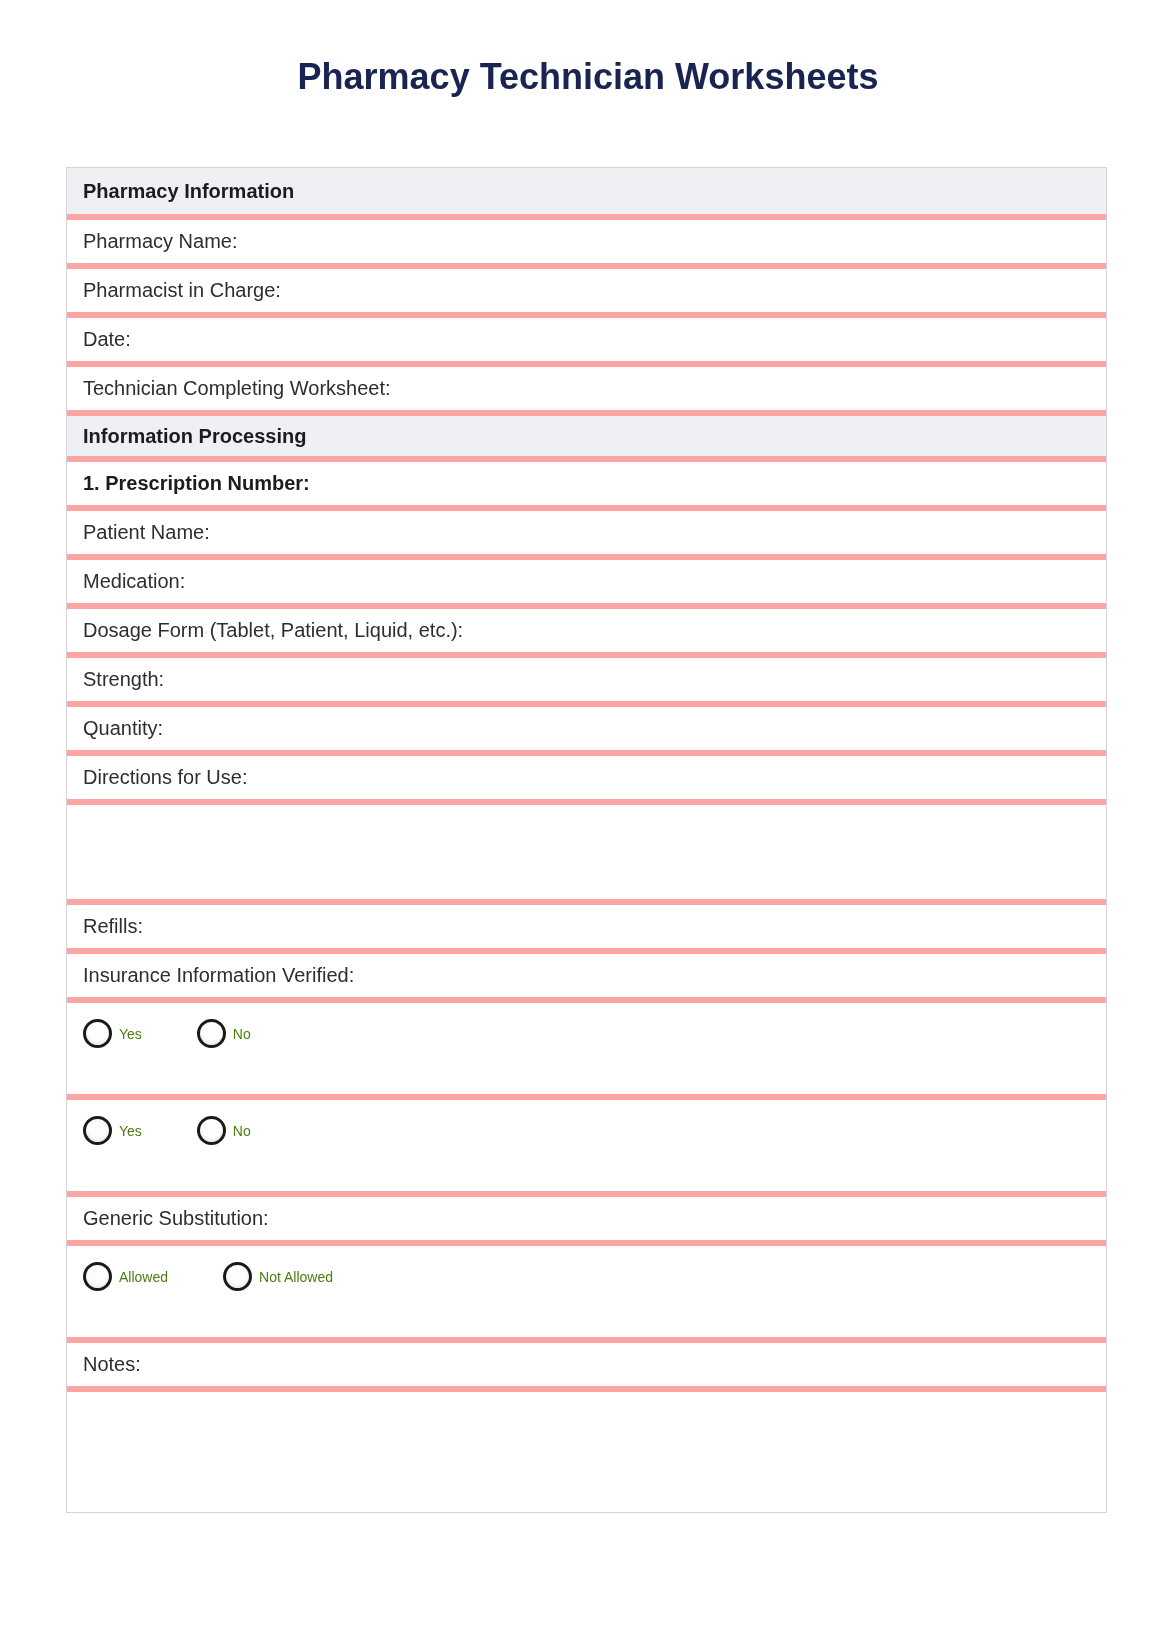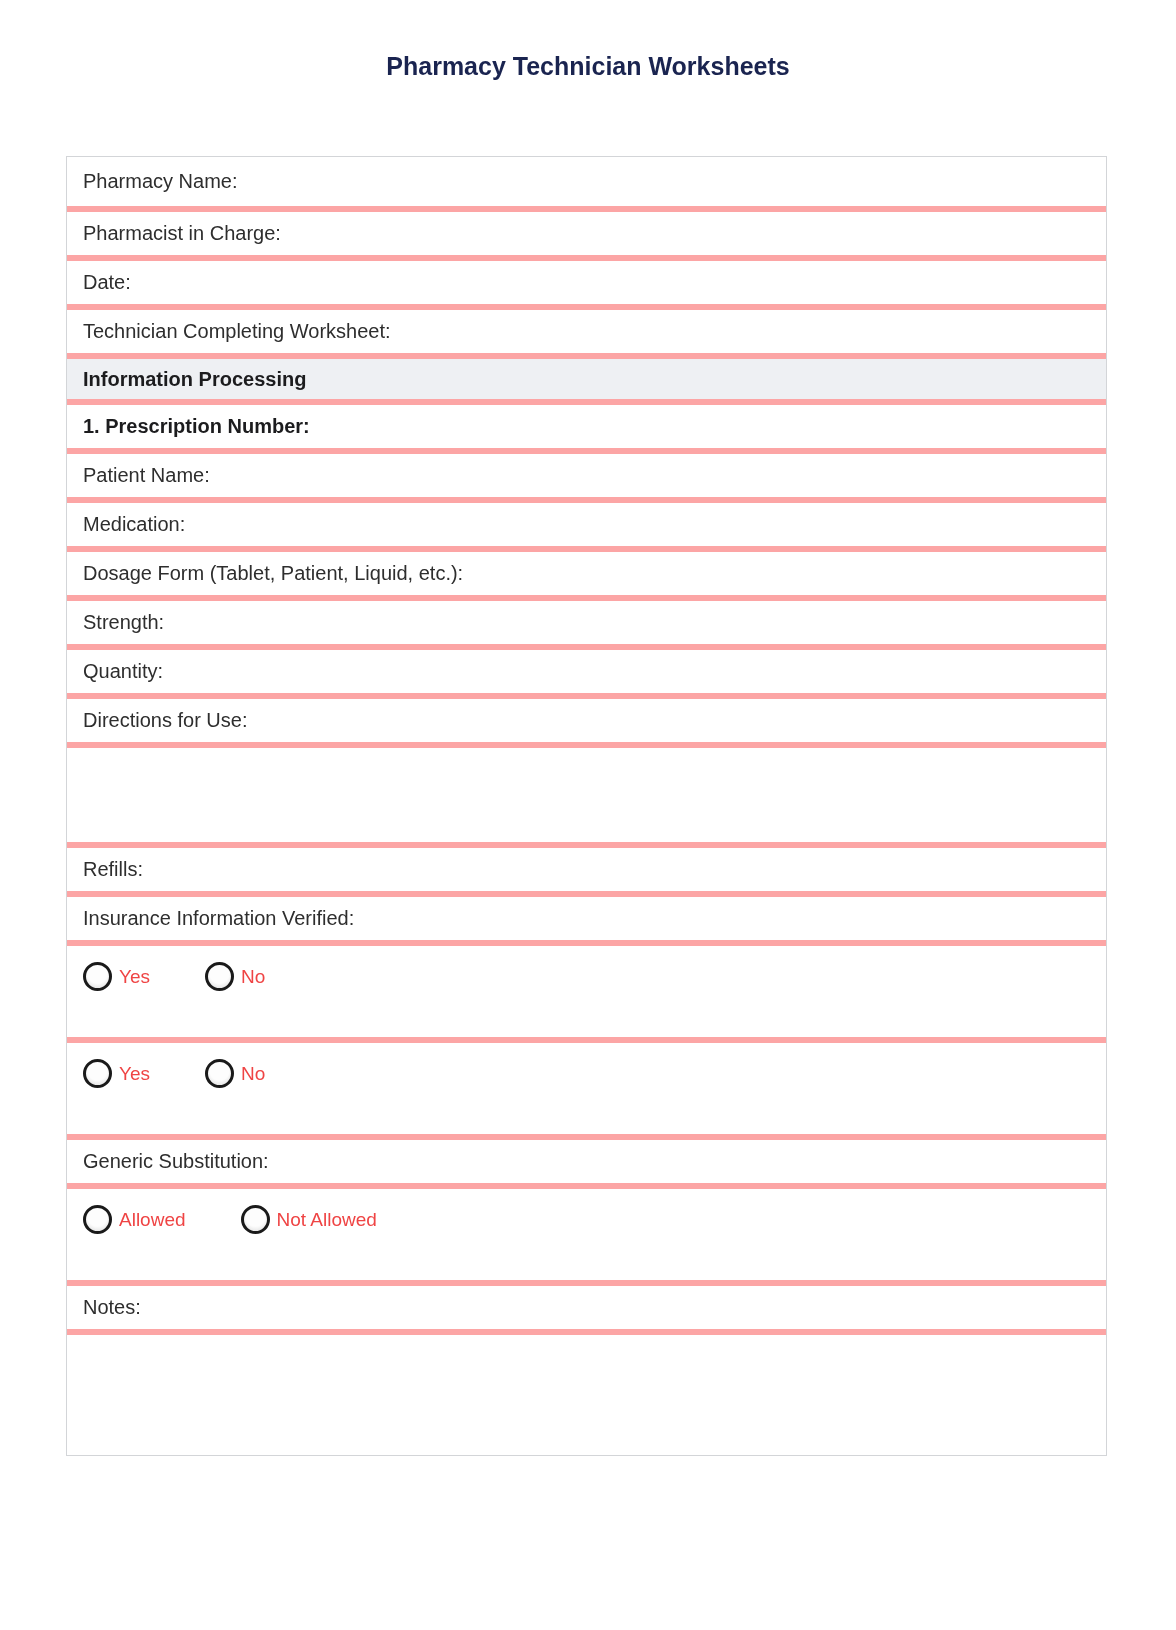--- a/index.html
+++ b/index.html
@@ -6,23 +6,23 @@
   html, body {
     margin: 0;
     padding: 0;
     background: #ffffff;
     width: 1176px;
     height: 1630px;
     font-family: "Liberation Sans", sans-serif;
     overflow: hidden;
   }
   .page-title {
-    margin: 44px 0 0 0;
+    margin: 55px 0 0 0;
     text-align: center;
-    font-size: 25px;
+    font-size: 36px;
     font-weight: bold;
     color: #1a2450;
     line-height: 44px;
   }
   .form-table {
     width: 1041px;
     margin: 68px 0 0 66px;
     border: 1px solid #d3d5d8;
     background: #ffffff;
   }
@@ -64,28 +64,31 @@
   .radio-circle {
     width: 29px;
     height: 29px;
     border: 3px solid #1a1a1a;
     border-radius: 50%;
     margin-right: 7px;
     background: radial-gradient(circle at 50% 38%, #fdfdfd 52%, #d6d6d6 100%);
     cursor: pointer;
     flex: 0 0 auto;
   }
-  .radio-label { font-size: 19px; color: #ef4444; }
+  .radio-label { font-size: 14px; color: #4d7c0f; }
 </style>
 </head>
 <body>
 
 <h1 class="page-title">Pharmacy Technician Worksheets</h1>
 
 <div class="form-table">
+    <div class="row section">
+      <span>Pharmacy Information</span>
+    </div>
     <div class="row field">
       <span>Pharmacy Name:</span>
     </div>
     <div class="row field">
       <span>Pharmacist in Charge:</span>
     </div>
     <div class="row field">
       <span>Date:</span>
     </div>
     <div class="row field">

